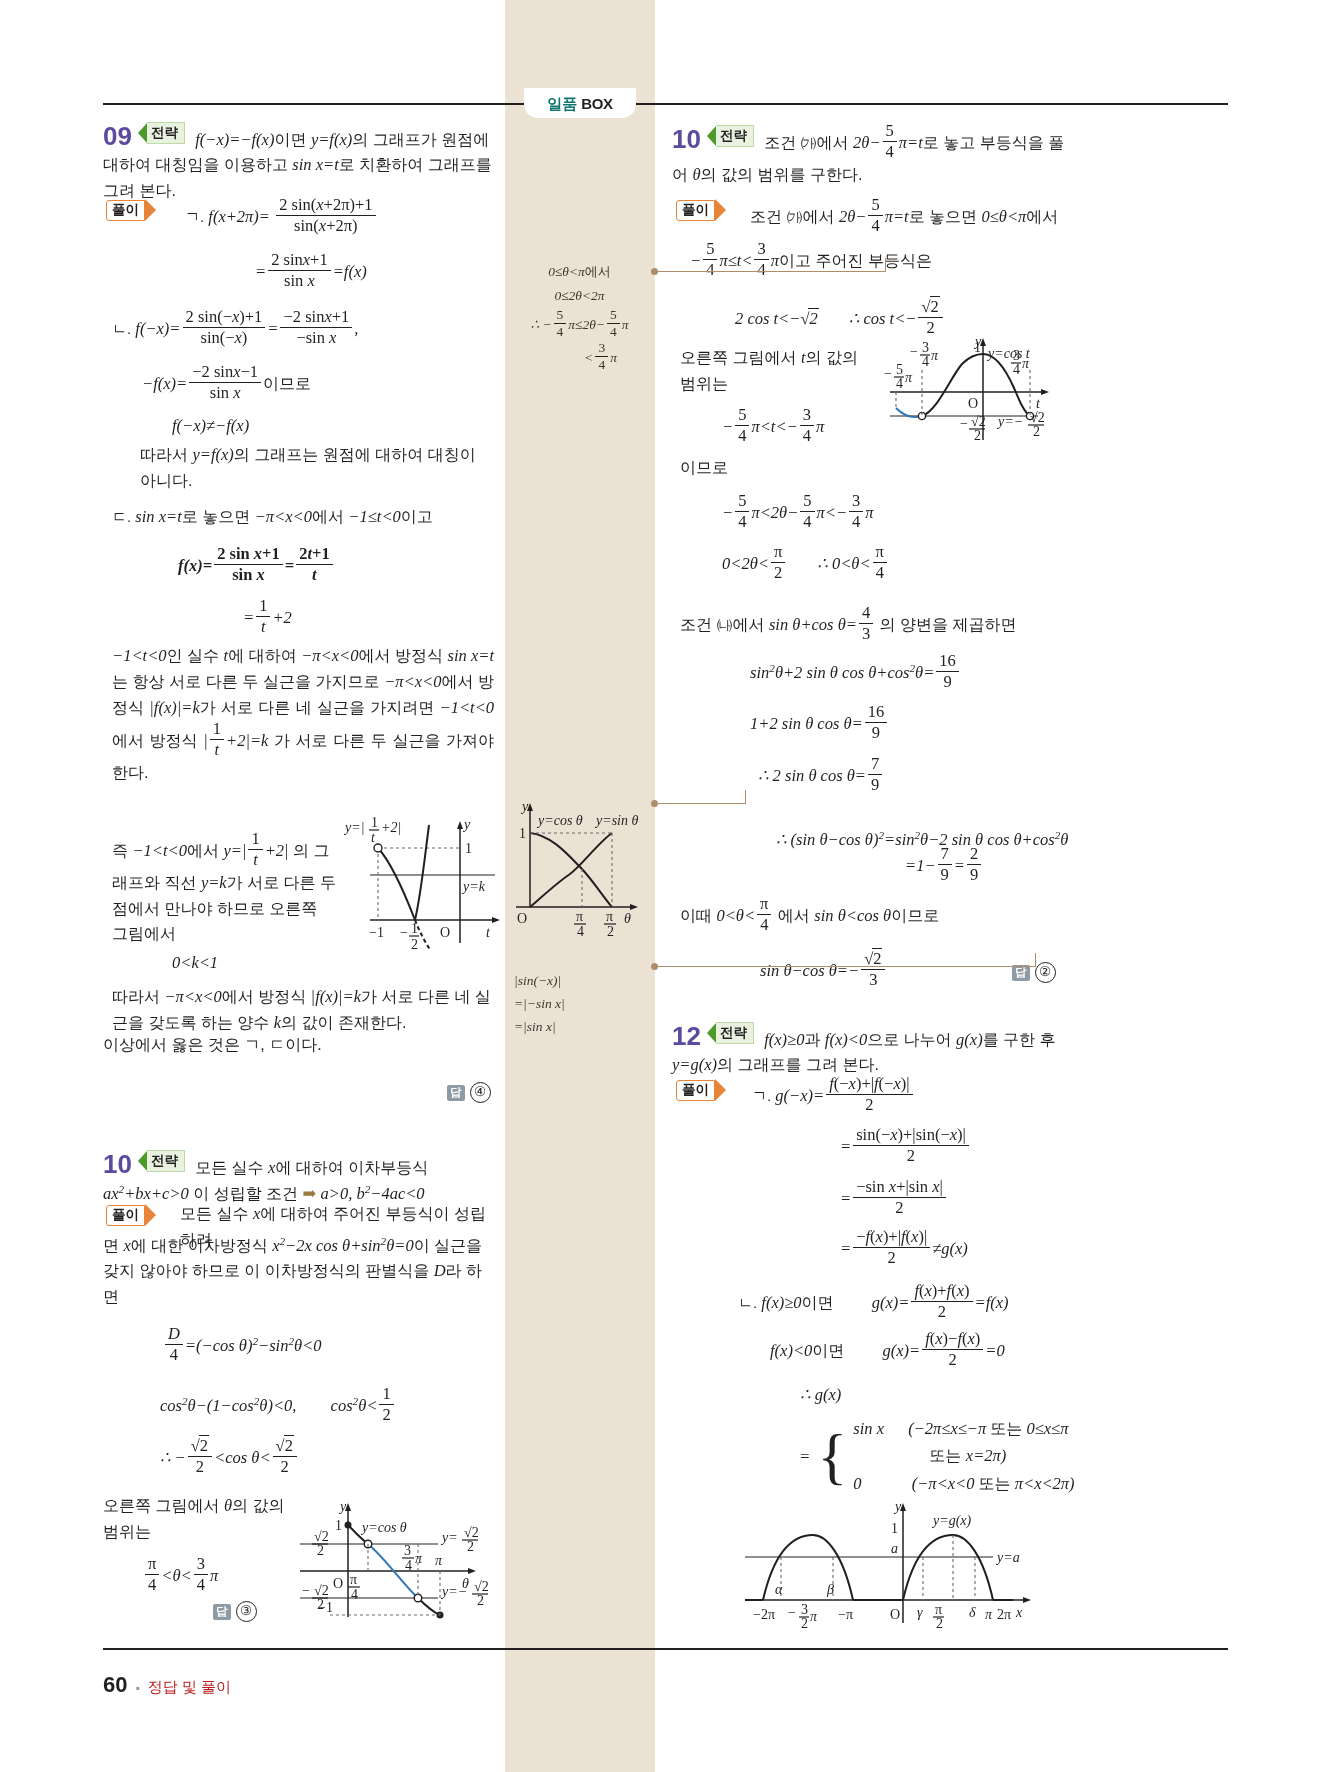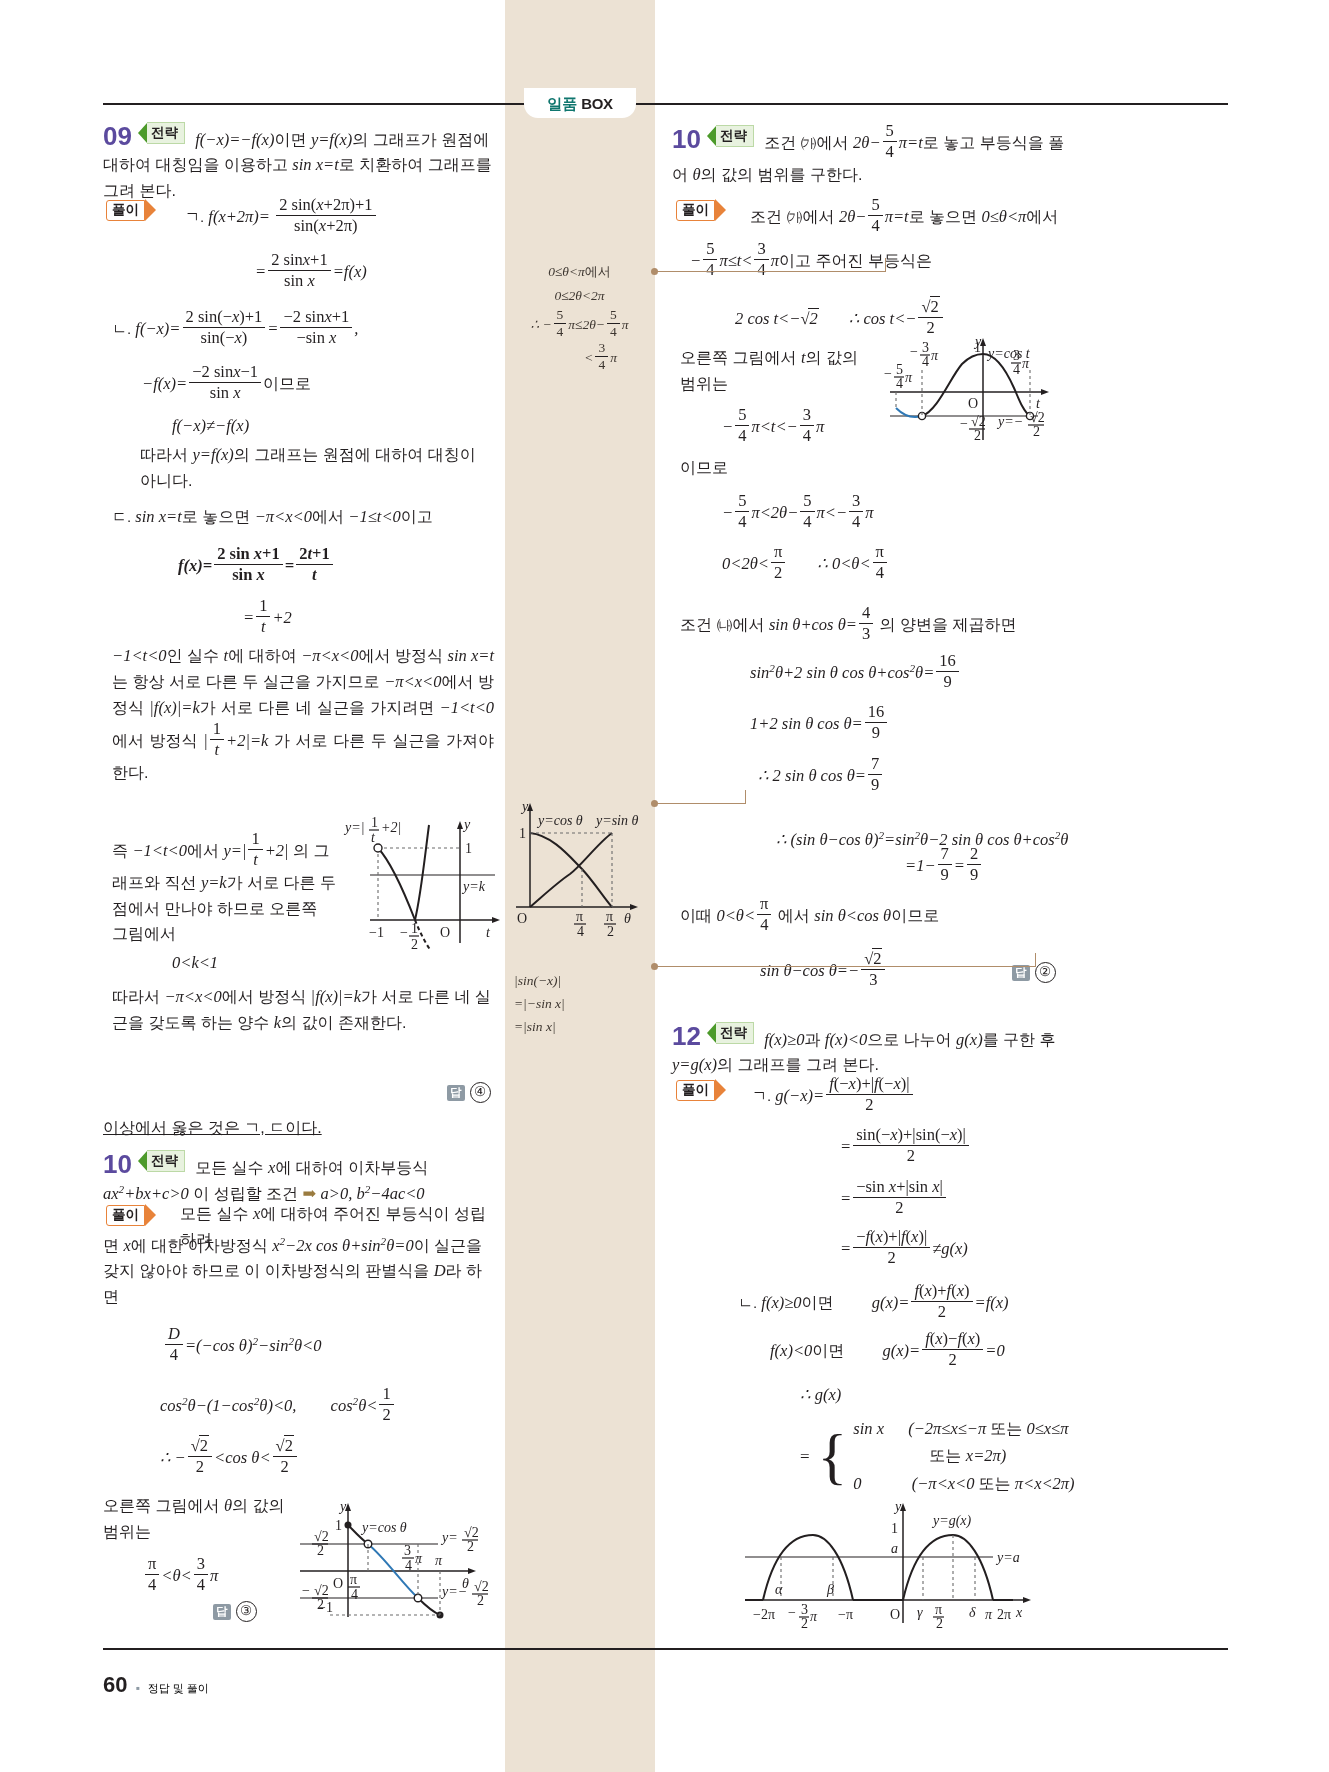--- a/index.html
+++ b/index.html
@@ -102,21 +102,21 @@
   .conn-v{position:absolute;background:#b08d6a;width:1.4px;z-index:4;}
 
   
   .footer{
     position:absolute;left:103px;top:1672px;
     font-family:"Liberation Sans","DejaVu Sans",sans-serif;
     display:flex;align-items:baseline;gap:8px;
   }
   .footer .pg{font-weight:bold;font-size:22px;color:#231f20;}
   .footer .sq{color:#8e9aa4;font-size:12px;}
-  .footer .txt{font-size:11px;color:#000000;}
+  .footer .txt{font-size:15px;color:#b91c1c;}
 
   .fig{position:absolute;}
   svg{overflow:visible;}
   .axis{stroke:#231f20;stroke-width:1.5;fill:none;}
   .gl{stroke:#231f20;stroke-width:1.2;fill:none;}
   .dash{stroke:#6b6b6b;stroke-width:1.1;stroke-dasharray:3 3;fill:none;}
   .curve{stroke:#231f20;stroke-width:2;fill:none;}
   .curve-b{stroke:#2f78b5;stroke-width:2;fill:none;}
   .lab{font-family:"Liberation Serif","DejaVu Serif",serif;font-style:italic;font-size:14px;fill:#231f20;}
   .lab-n{font-family:"Liberation Serif","DejaVu Serif",serif;font-style:normal;font-size:14px;fill:#231f20;}
@@ -202,21 +202,21 @@
   </div>
 
   <div class="blk" style="left:172px;top:950px;">
     <span class="mt">0&lt;<i>k</i>&lt;1</span>
   </div>
 
   <div class="blk" style="left:112px;top:984px;width:382px;">
     <span class="ko">따라서 </span><span class="mt">−π&lt;<i>x</i>&lt;0</span><span class="ko">에서 방정식 </span><span class="mt">|<i>f</i>(<i>x</i>)|=<i>k</i></span><span class="ko">가 서로 다른 네 실근을 갖도록 하는 양수 </span><span class="mt"><i>k</i></span><span class="ko">의 값이 존재한다.</span>
   </div>
 
-  <div class="blk" style="left:103px;top:1115px;text-decoration:underline;">
+  <div class="blk" style="left:103px;top:1032px;">
     <span class="ko">이상에서 옳은 것은 ㄱ, ㄷ이다.</span>
   </div>
   <div class="blk" style="left:447px;top:1078px;">
     <span class="ansmark">
         <span class="dab">답</span>
         <span class="circ">④</span>
       </span>
   </div>
 
   <div class="fig" style="left:345px;top:815px;">

